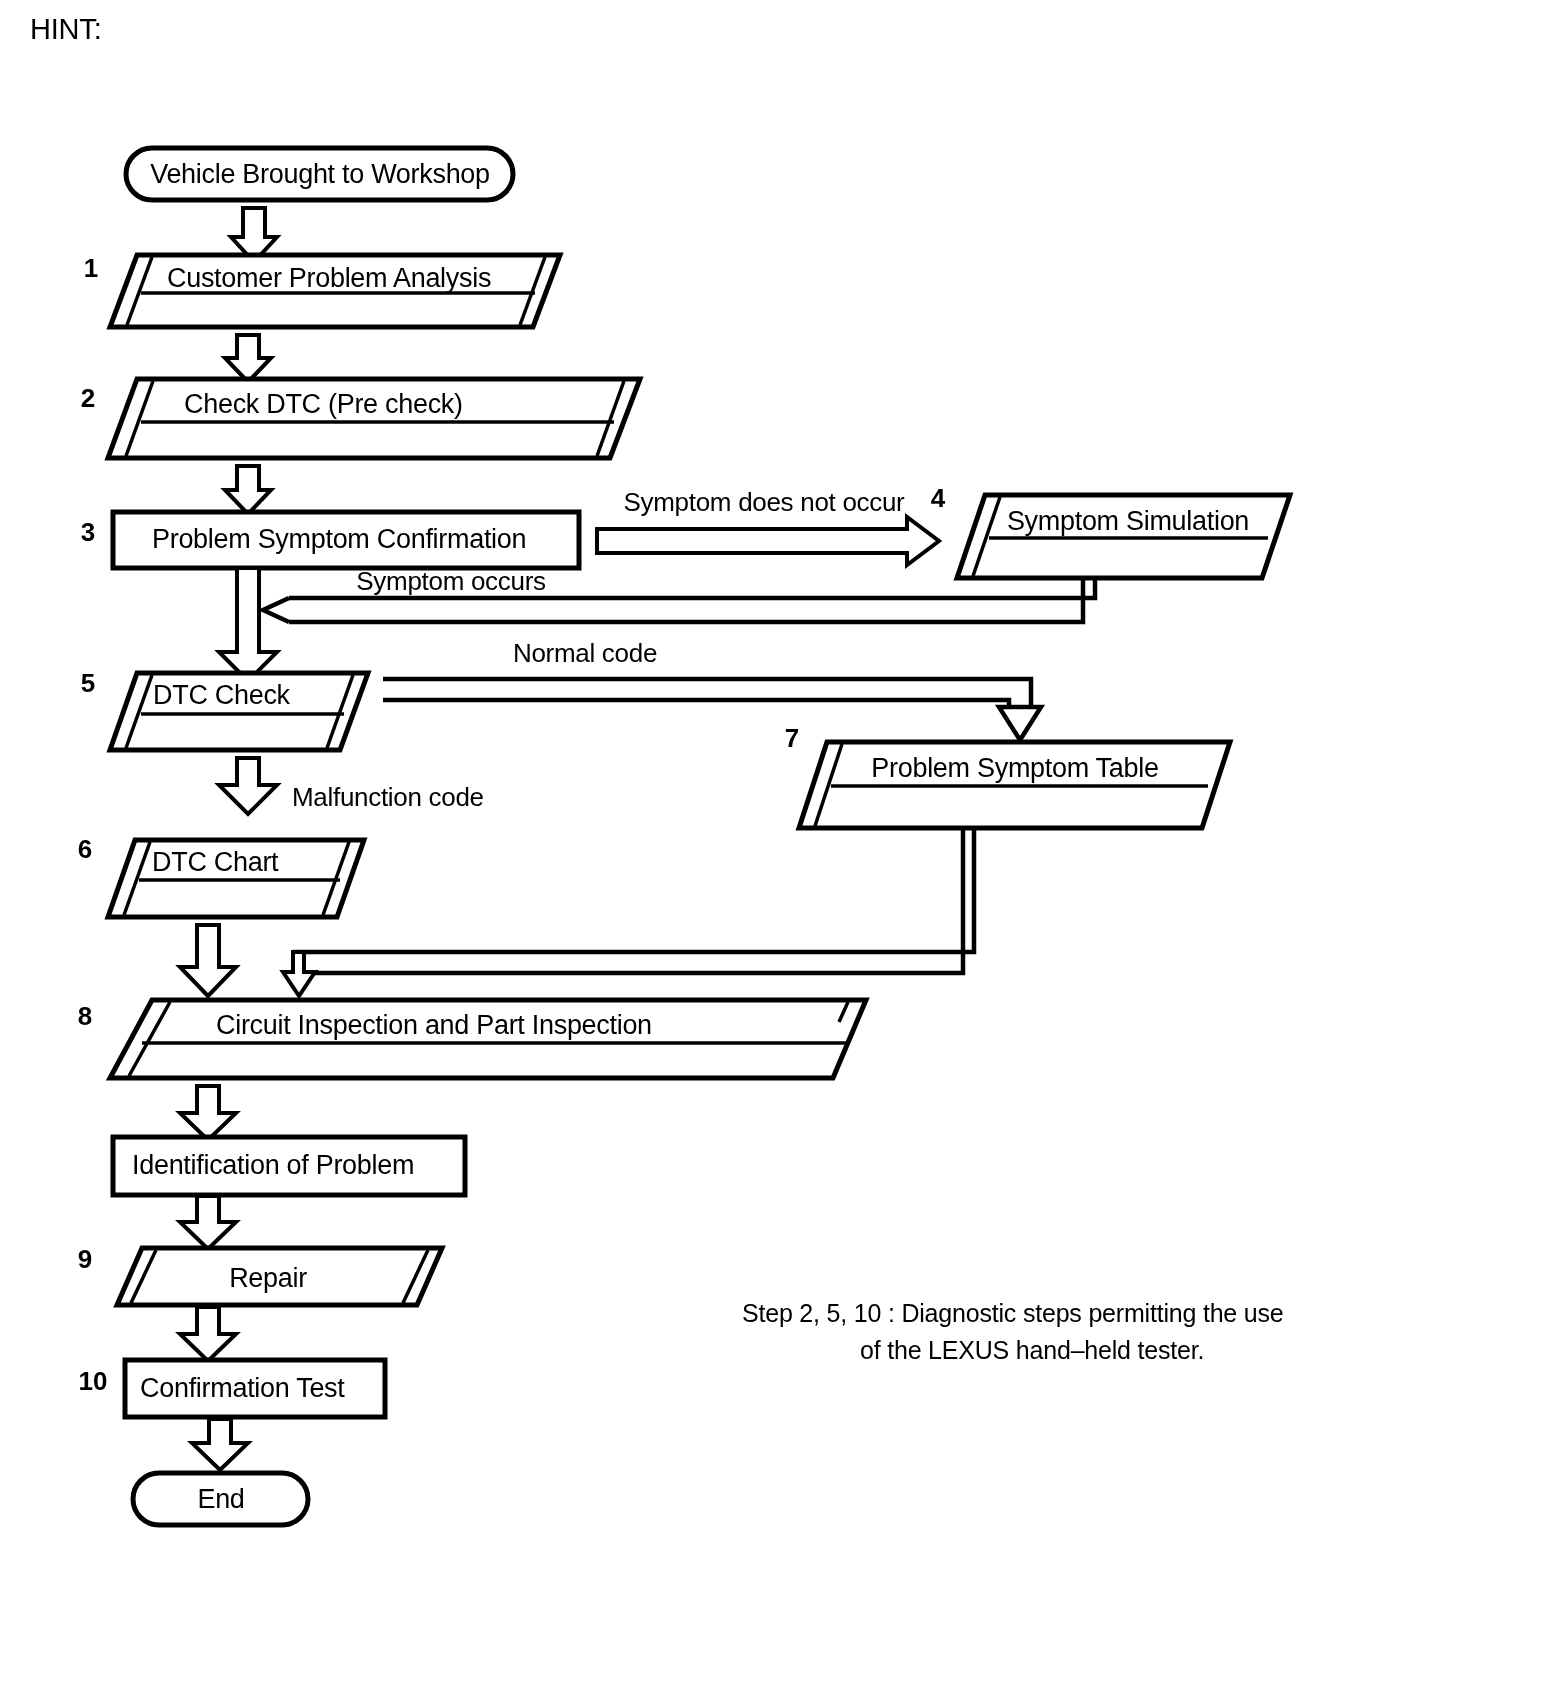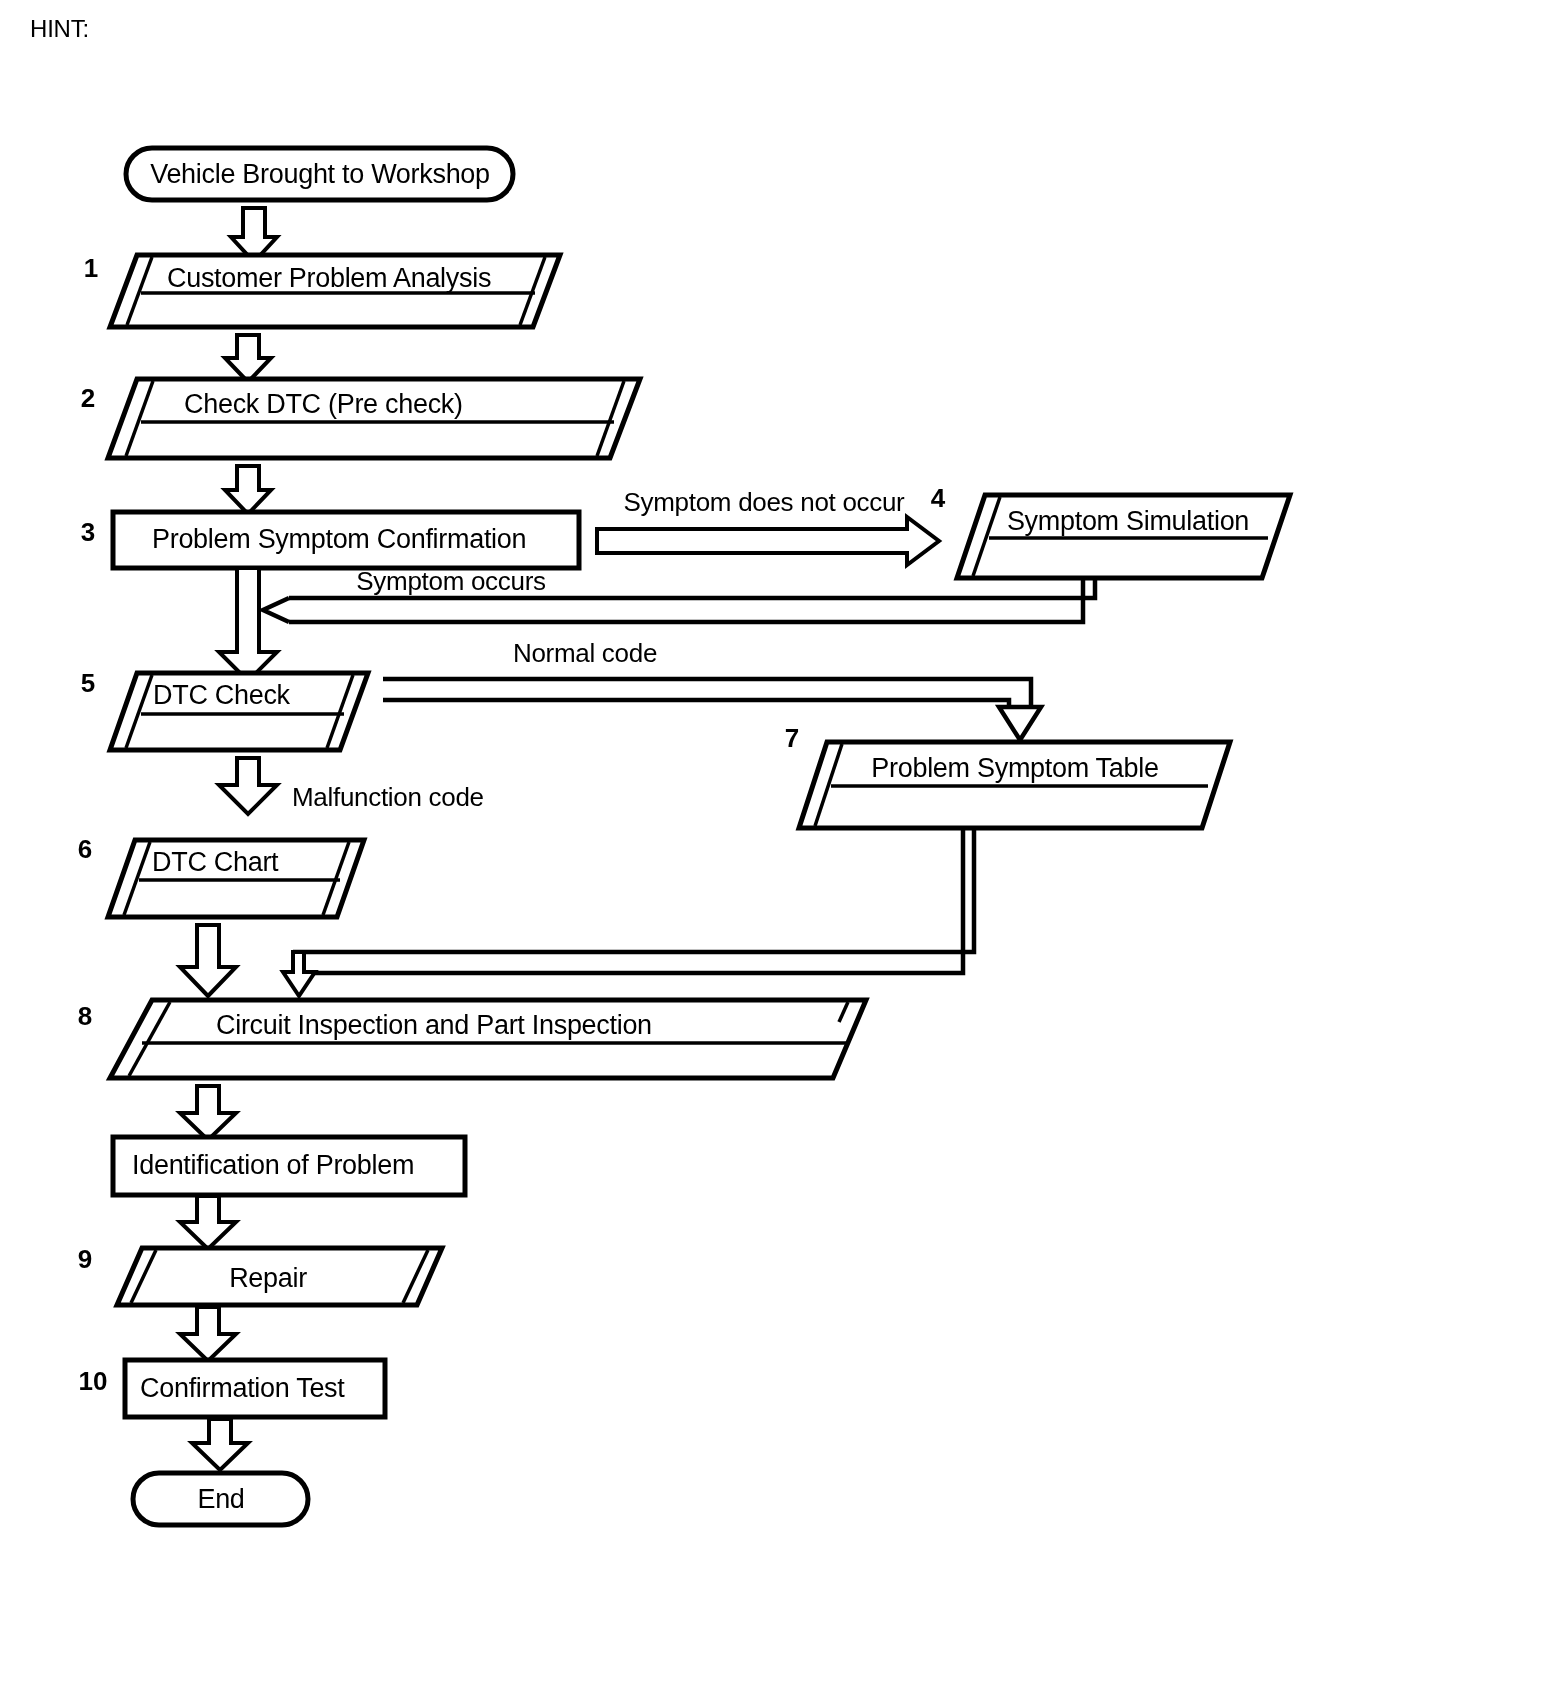--- a/index.html
+++ b/index.html
@@ -20,21 +20,21 @@
     width: 1568px;
     height: 1704px;
   }
   .hint-block {
     position: absolute;
     left: 30px;
     top: 8px;
     width: 1400px;
   }
   .hint-label {
-    font-size: 24px;
+    font-size: 29px;
     line-height: 42px;
     letter-spacing: -0.2px;
   }
   .hint-body {
     font-size: 29px;
     line-height: 42px;
     letter-spacing: -0.3px;
   }
   .legend-block {
     position: absolute;
@@ -245,14 +245,18 @@
       <path class="shape-fill" d="M209,1419 L231,1419 L231,1443 L248,1443 L220,1470 L192,1443 L209,1443 Z" stroke="#000" stroke-width="4"></path>
     </g>
 
     <g>
       <rect class="shape-fill" x="133" y="1473" width="175" height="52" rx="26" ry="26" stroke="#000" stroke-width="5"></rect>
       <text class="txt txt-mid" x="221" y="1508">End</text>
     </g>
 
   </svg>
 
+  <div class="legend-block">
+    <div>Step 2, 5, 10 : Diagnostic steps permitting the use</div>
+    <div class="legend-line2">of the LEXUS hand–held tester.</div>
+  </div>
 
 </div>
 
 </body></html>

